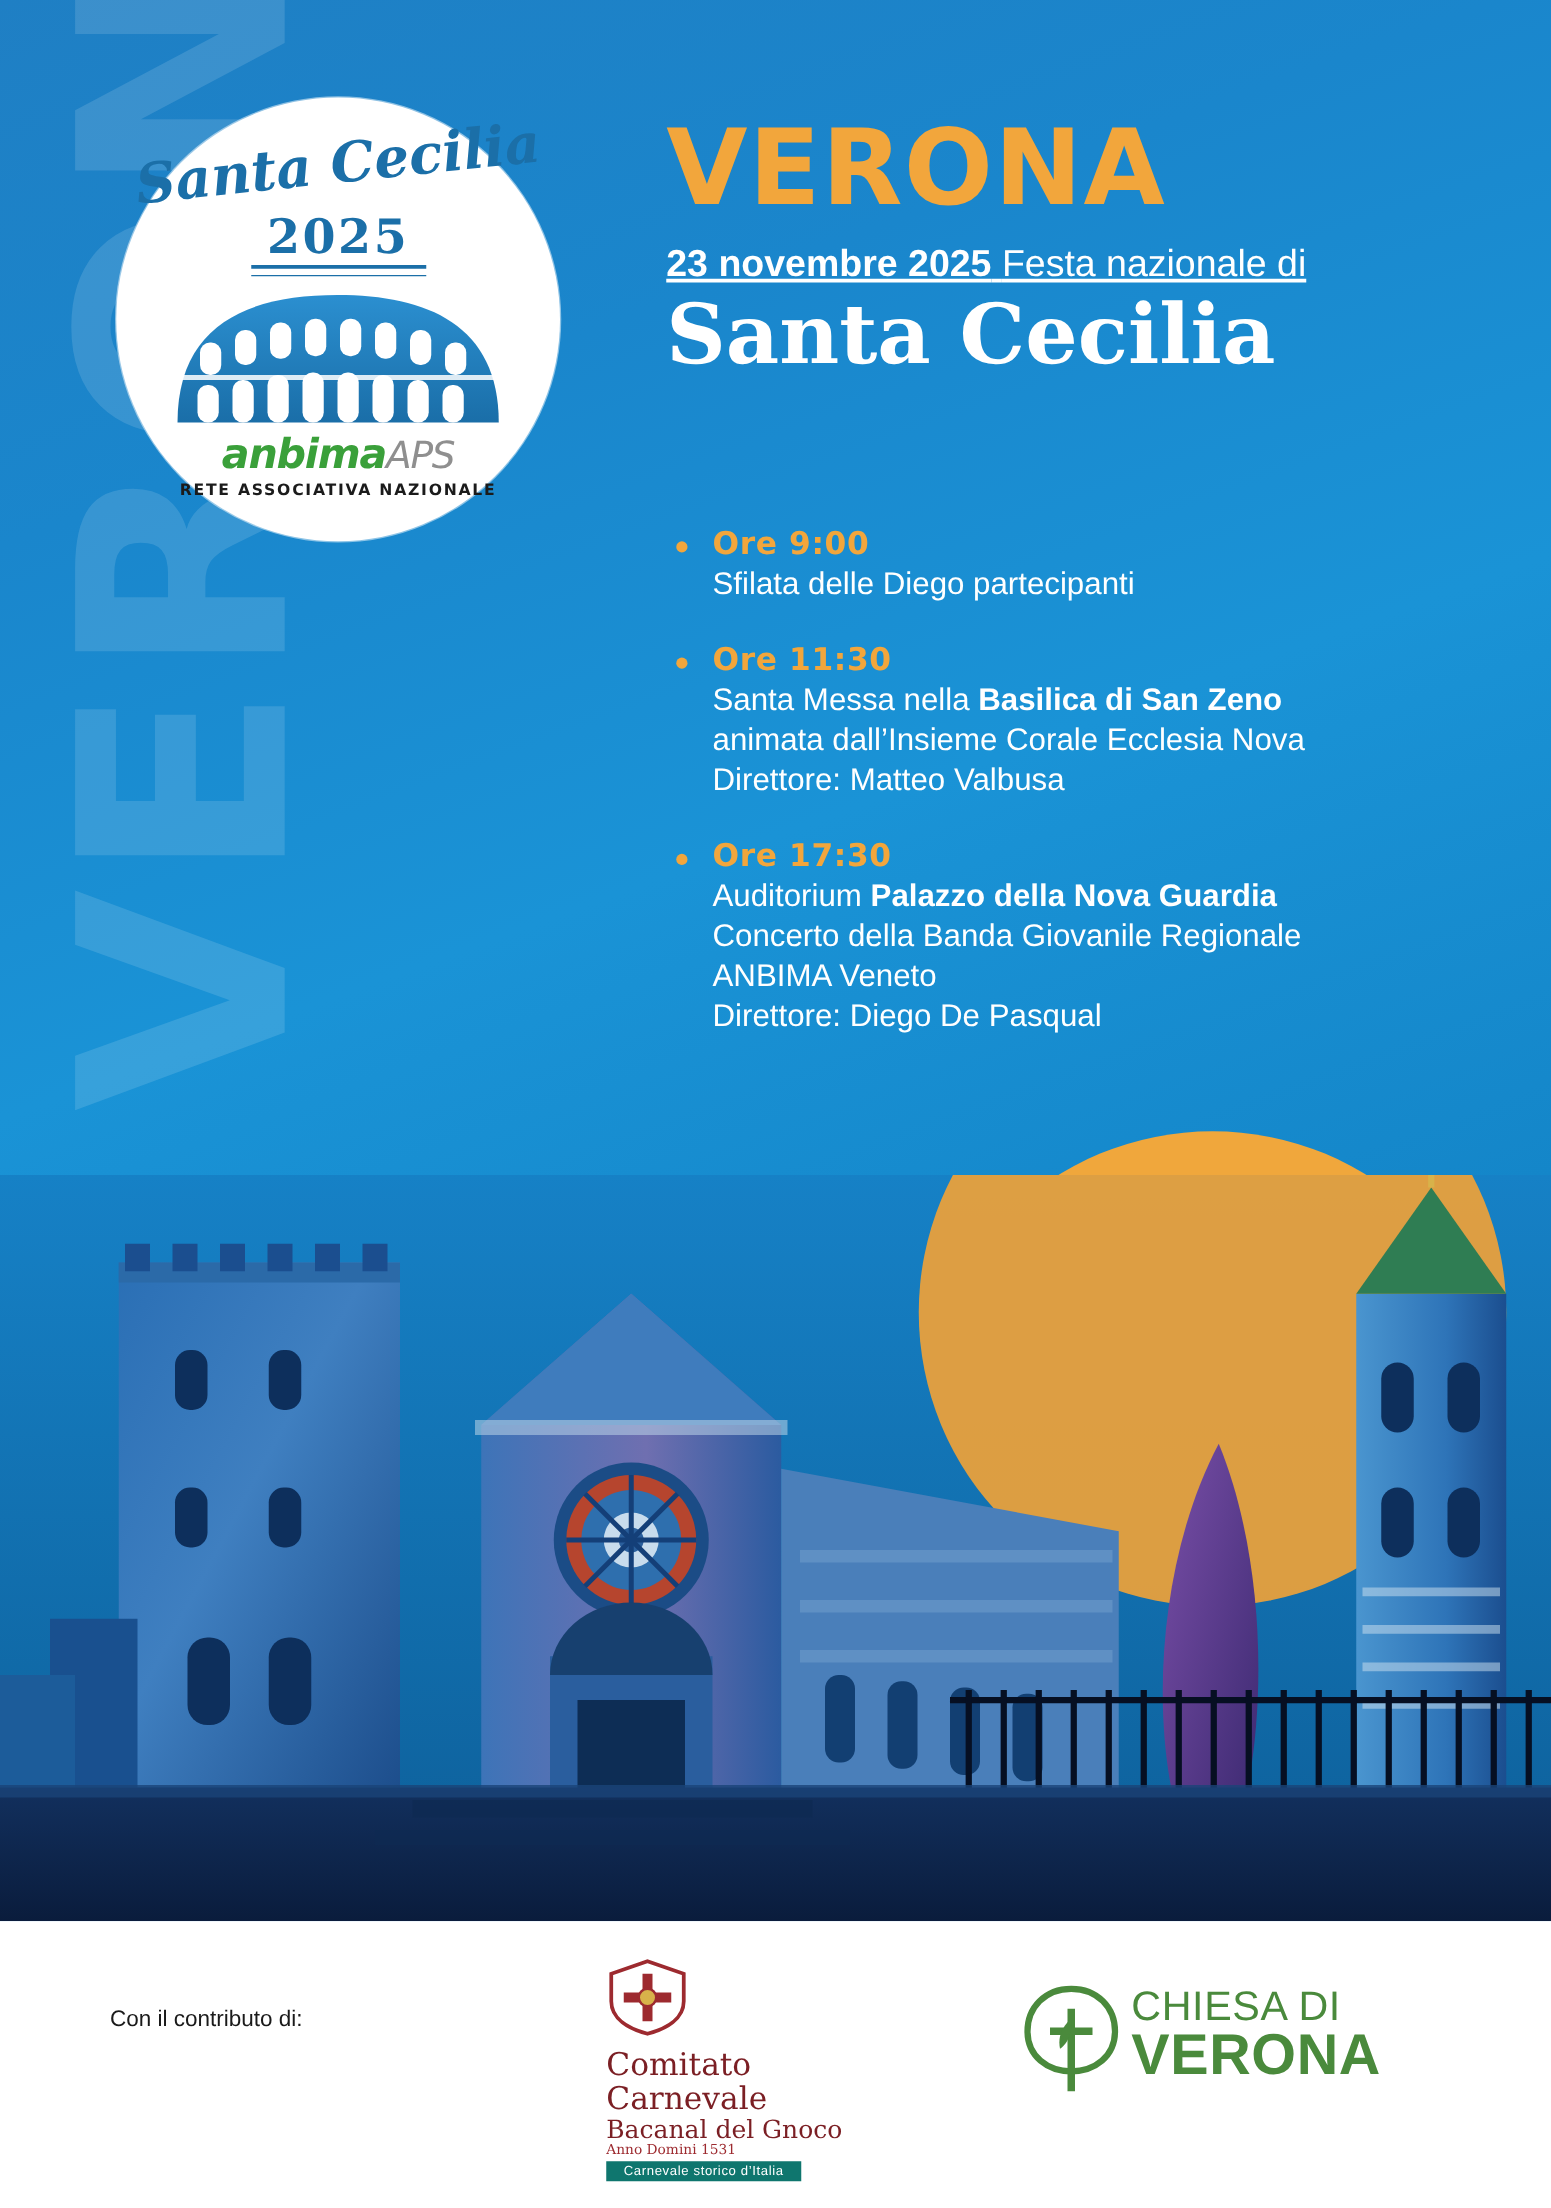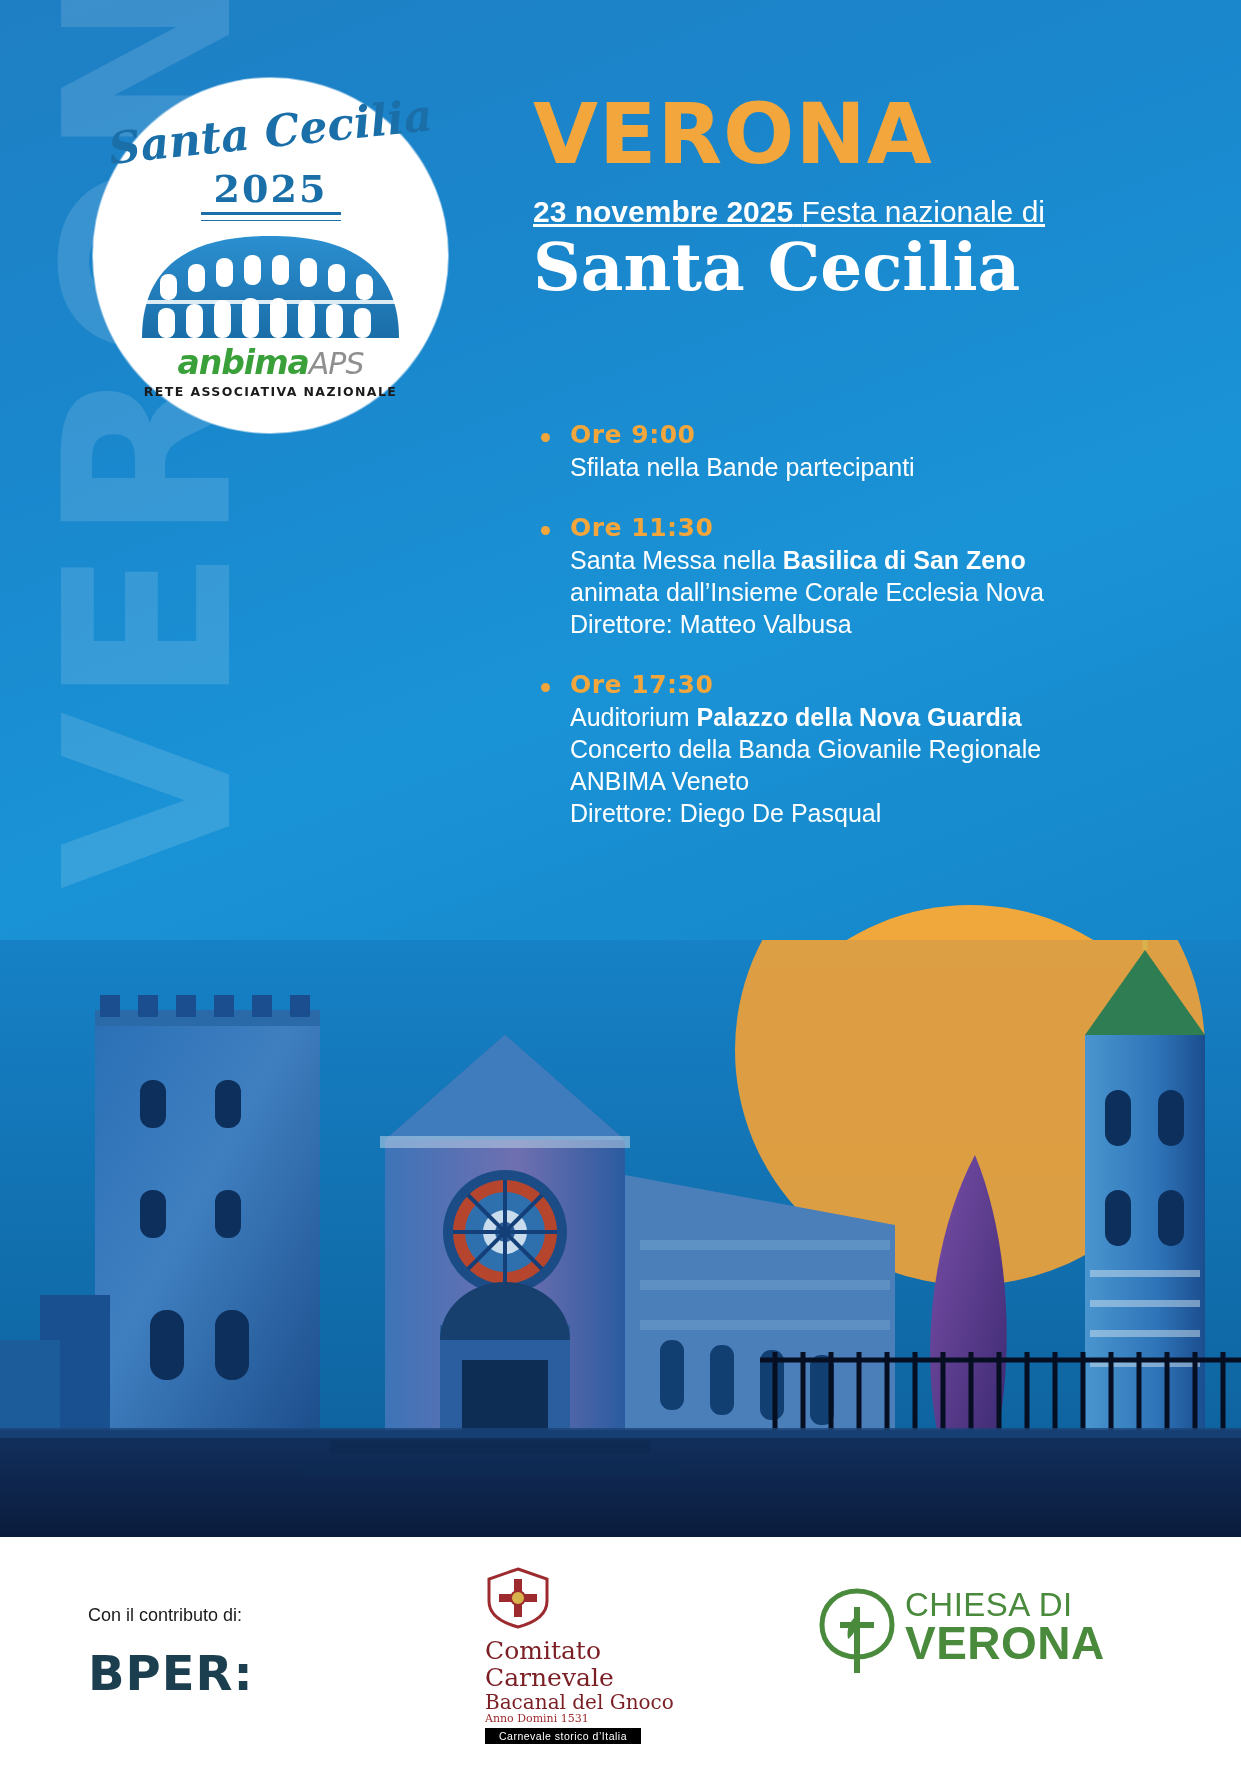--- a/index.html
+++ b/index.html
@@ -267,21 +267,21 @@
     font-family: "DejaVu Serif", serif;
     font-size: 20px;
     color: #7b1f24;
     line-height: 1.1;
   }
   .carn-ribbon {
     margin-top: 3px;
     font-family: "Liberation Sans", sans-serif;
     font-size: 10.5px;
     color: #ffffff;
-    background: #000000;
+    background: #0f766e;
     display: inline-block;
     padding: 2px 14px;
     letter-spacing: 0.5px;
   }
   .chiesa {
     position: absolute;
     left: 905px;
     top: 52px;
     font-family: "Liberation Sans", sans-serif;
     color: #4a8a3c;
@@ -350,21 +350,21 @@
       <div class="city">VERONA</div>
       <div class="dateline"><b>23 novembre 2025</b> <span>Festa nazionale di</span></div>
       <div class="saint">Santa Cecilia</div>
     </div>
 
     <div class="program">
 
       <div class="item">
         <span class="bullet"></span>
         <div class="time">Ore 9:00</div>
-        <div class="line"><span>Sfilata nella Bande partecipanti</span></div>
+        <div class="line"><span>Sfilata delle Diego partecipanti</span></div>
       </div>
 
       <div class="item">
         <span class="bullet"></span>
         <div class="time">Ore 11:30</div>
         <div class="line"><span>Santa Messa nella </span><b>Basilica di San Zeno</b></div>
         <div class="line"><span>animata dall’Insieme Corale Ecclesia Nova</span></div>
         <div class="line"><span>Direttore: Matteo Valbusa</span></div>
       </div>
 
@@ -521,21 +521,20 @@
       <rect x="0" y="488" width="1241" height="10" fill="#1a4478" opacity="0.8"></rect>
       <g fill="#0e2a52" opacity="0.7">
         <rect x="330" y="500" width="320" height="14"></rect>
         <rect x="300" y="524" width="380" height="12"></rect>
       </g>
     </svg>
   </div>
 
   <div class="footer">
     <div class="contrib-label">Con il contributo di:</div>
-    <div class="bper"><span>BPER</span><span class="dots">:</span></div>
 
     <div class="carnevale">
       <svg width="66" height="62" viewBox="0 0 66 62">
         <path d="M33 2 L62 12 L62 34 C62 48 48 56 33 60 C18 56 4 48 4 34 L4 12 Z" fill="#ffffff" stroke="#9d2a2f" stroke-width="3"></path>
         <rect x="29" y="12" width="8" height="38" fill="#9d2a2f"></rect>
         <rect x="14" y="27" width="38" height="8" fill="#9d2a2f"></rect>
         <circle cx="33" cy="31" r="7" fill="#d8b24a" stroke="#9d2a2f" stroke-width="2"></circle>
       </svg>
       <div class="carn-name">Comitato Carnevale</div>
       <div class="carn-sub">Bacanal del Gnoco</div>

